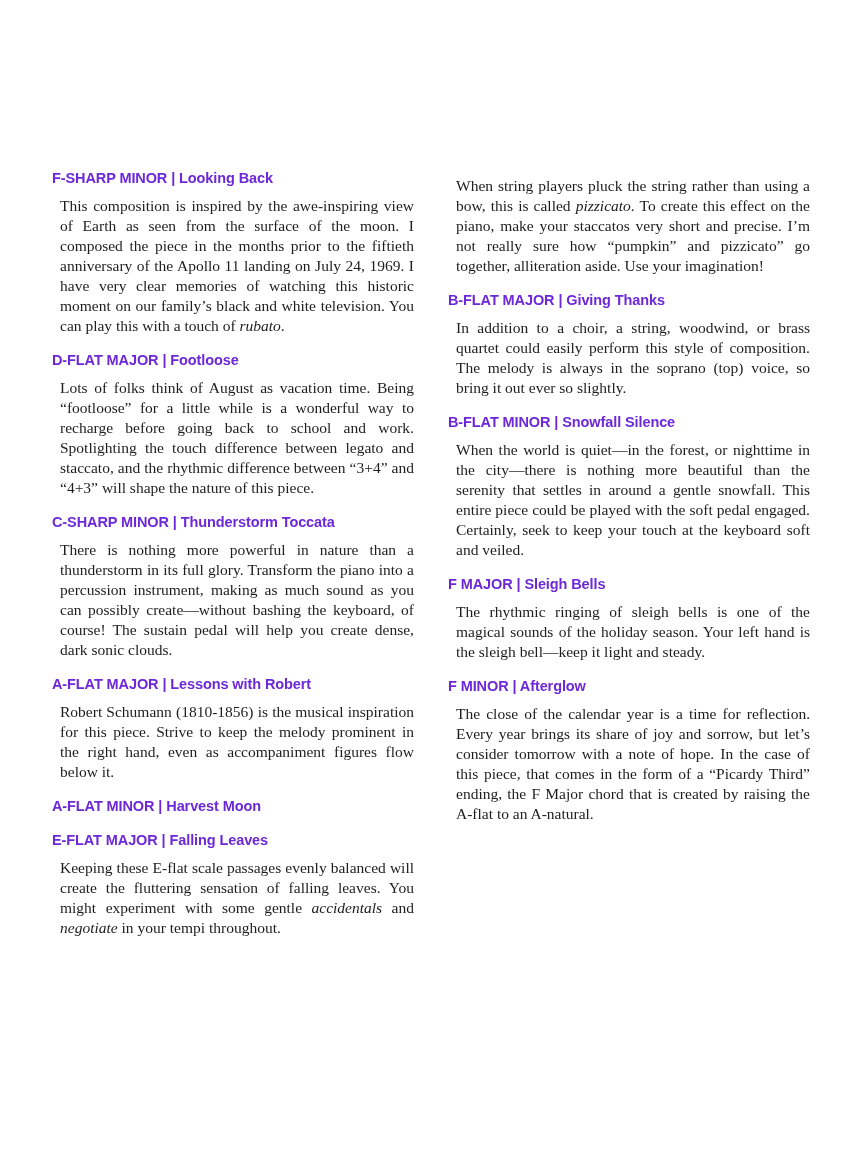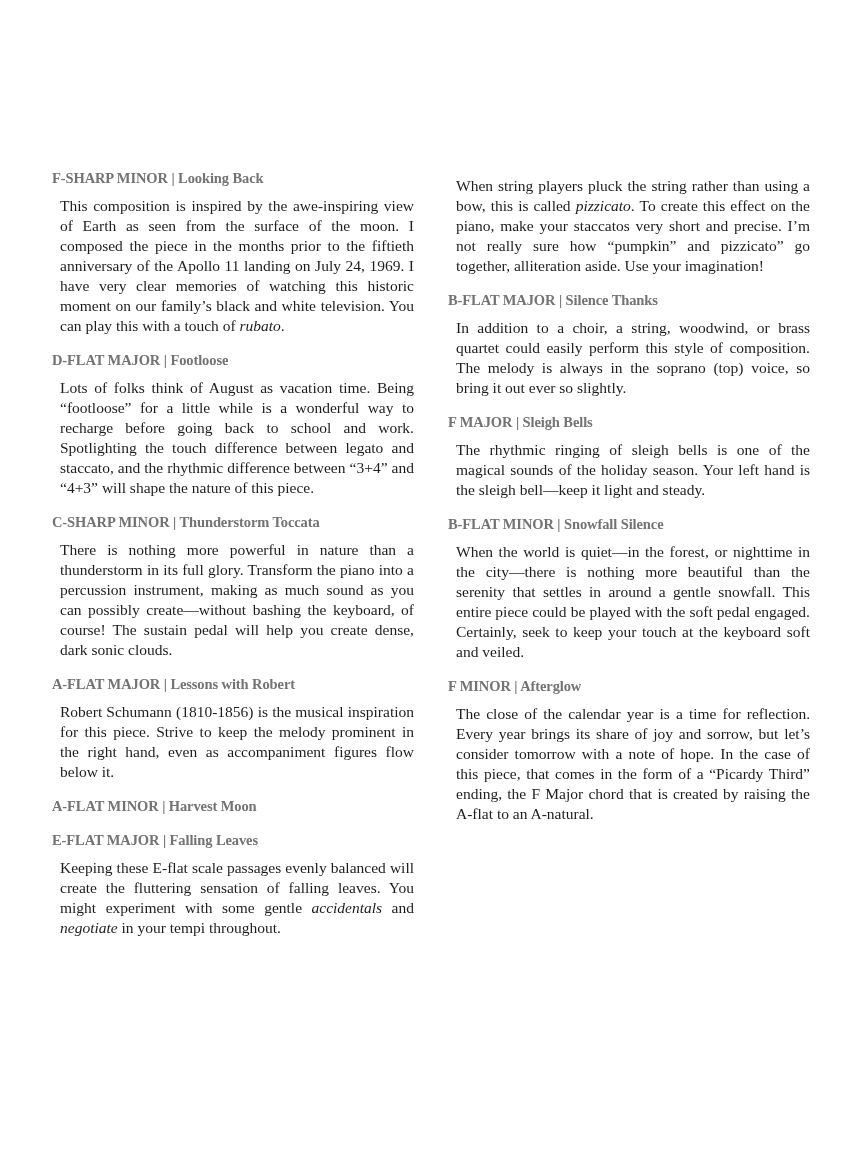--- a/index.html
+++ b/index.html
@@ -22,26 +22,26 @@
     gap: 26px;
   }
   .column {
     width: 370px;
     flex: 0 0 370px;
   }
   .section {
     margin: 0 0 14px 0;
   }
   .section-heading {
-    font-family: Liberation Serif, serif;
+    font-family: Liberation Sans, sans-serif;
     font-weight: 700;
     font-size: 14.5px;
     line-height: 20px;
     letter-spacing: -0.1px;
-    color: #737373;
+    color: #6d28d9;
     margin: 0;
     padding: 0;
   }
   .section-body {
     font-family: "Liberation Serif", serif;
     font-size: 15.5px;
     line-height: 20px;
     color: #1d1d1d;
     margin: 8px;
     padding: 0;
@@ -84,32 +84,32 @@
     <h3 class="section-heading"><span>E-FLAT MAJOR</span><span> | </span><span>Falling Leaves</span></h3>
     <p class="section-body"><span>Keeping these E-flat scale passages evenly balanced will create the fluttering sensation of falling leaves. You might experiment with some gentle </span><em>accidentals</em><span> and </span><em>negotiate</em><span> in your tempi throughout.</span></p>
   </article>
 </section>
   <section class="column">
   <article class="section">
     <p class="section-body"><span>When string players pluck the string rather than using a bow, this is called </span><em>pizzicato</em><span>. To create this effect on the piano, make your staccatos very short and precise. I’m not really sure how “pumpkin” and pizzicato” go together, alliteration aside. Use your imagination!</span></p>
   </article>
 
   <article class="section">
-    <h3 class="section-heading"><span>B-FLAT MAJOR</span><span> | </span><span>Silence Thanks</span></h3>
+    <h3 class="section-heading"><span>B-FLAT MAJOR</span><span> | </span><span>Giving Thanks</span></h3>
     <p class="section-body"><span>In addition to a choir, a string, woodwind, or brass quartet could easily perform this style of composition. The melody is always in the soprano (top) voice, so bring it out ever so slightly.</span></p>
+  </article>
+
+  <article class="section">
+    <h3 class="section-heading"><span>B-FLAT MINOR</span><span> | </span><span>Snowfall Silence</span></h3>
+    <p class="section-body"><span>When the world is quiet—in the forest, or nighttime in the city—there is nothing more beautiful than the serenity that settles in around a gentle snowfall. This entire piece could be played with the soft pedal engaged. Certainly, seek to keep your touch at the keyboard soft and veiled.</span></p>
   </article>
 
   <article class="section">
     <h3 class="section-heading"><span>F MAJOR</span><span> | </span><span>Sleigh Bells</span></h3>
     <p class="section-body"><span>The rhythmic ringing of sleigh bells is one of the magical sounds of the holiday season. Your left hand is the sleigh bell—keep it light and steady.</span></p>
-  </article>
-
-  <article class="section">
-    <h3 class="section-heading"><span>B-FLAT MINOR</span><span> | </span><span>Snowfall Silence</span></h3>
-    <p class="section-body"><span>When the world is quiet—in the forest, or nighttime in the city—there is nothing more beautiful than the serenity that settles in around a gentle snowfall. This entire piece could be played with the soft pedal engaged. Certainly, seek to keep your touch at the keyboard soft and veiled.</span></p>
   </article>
 
   <article class="section">
     <h3 class="section-heading"><span>F MINOR</span><span> | </span><span>Afterglow</span></h3>
     <p class="section-body"><span>The close of the calendar year is a time for reflection. Every year brings its share of joy and sorrow, but let’s consider tomorrow with a note of hope. In the case of this piece, that comes in the form of a “Picardy Third” ending, the F Major chord that is created by raising the A-flat to an A-natural.</span></p>
   </article>
 </section>
 </main>
 
 </body></html>

